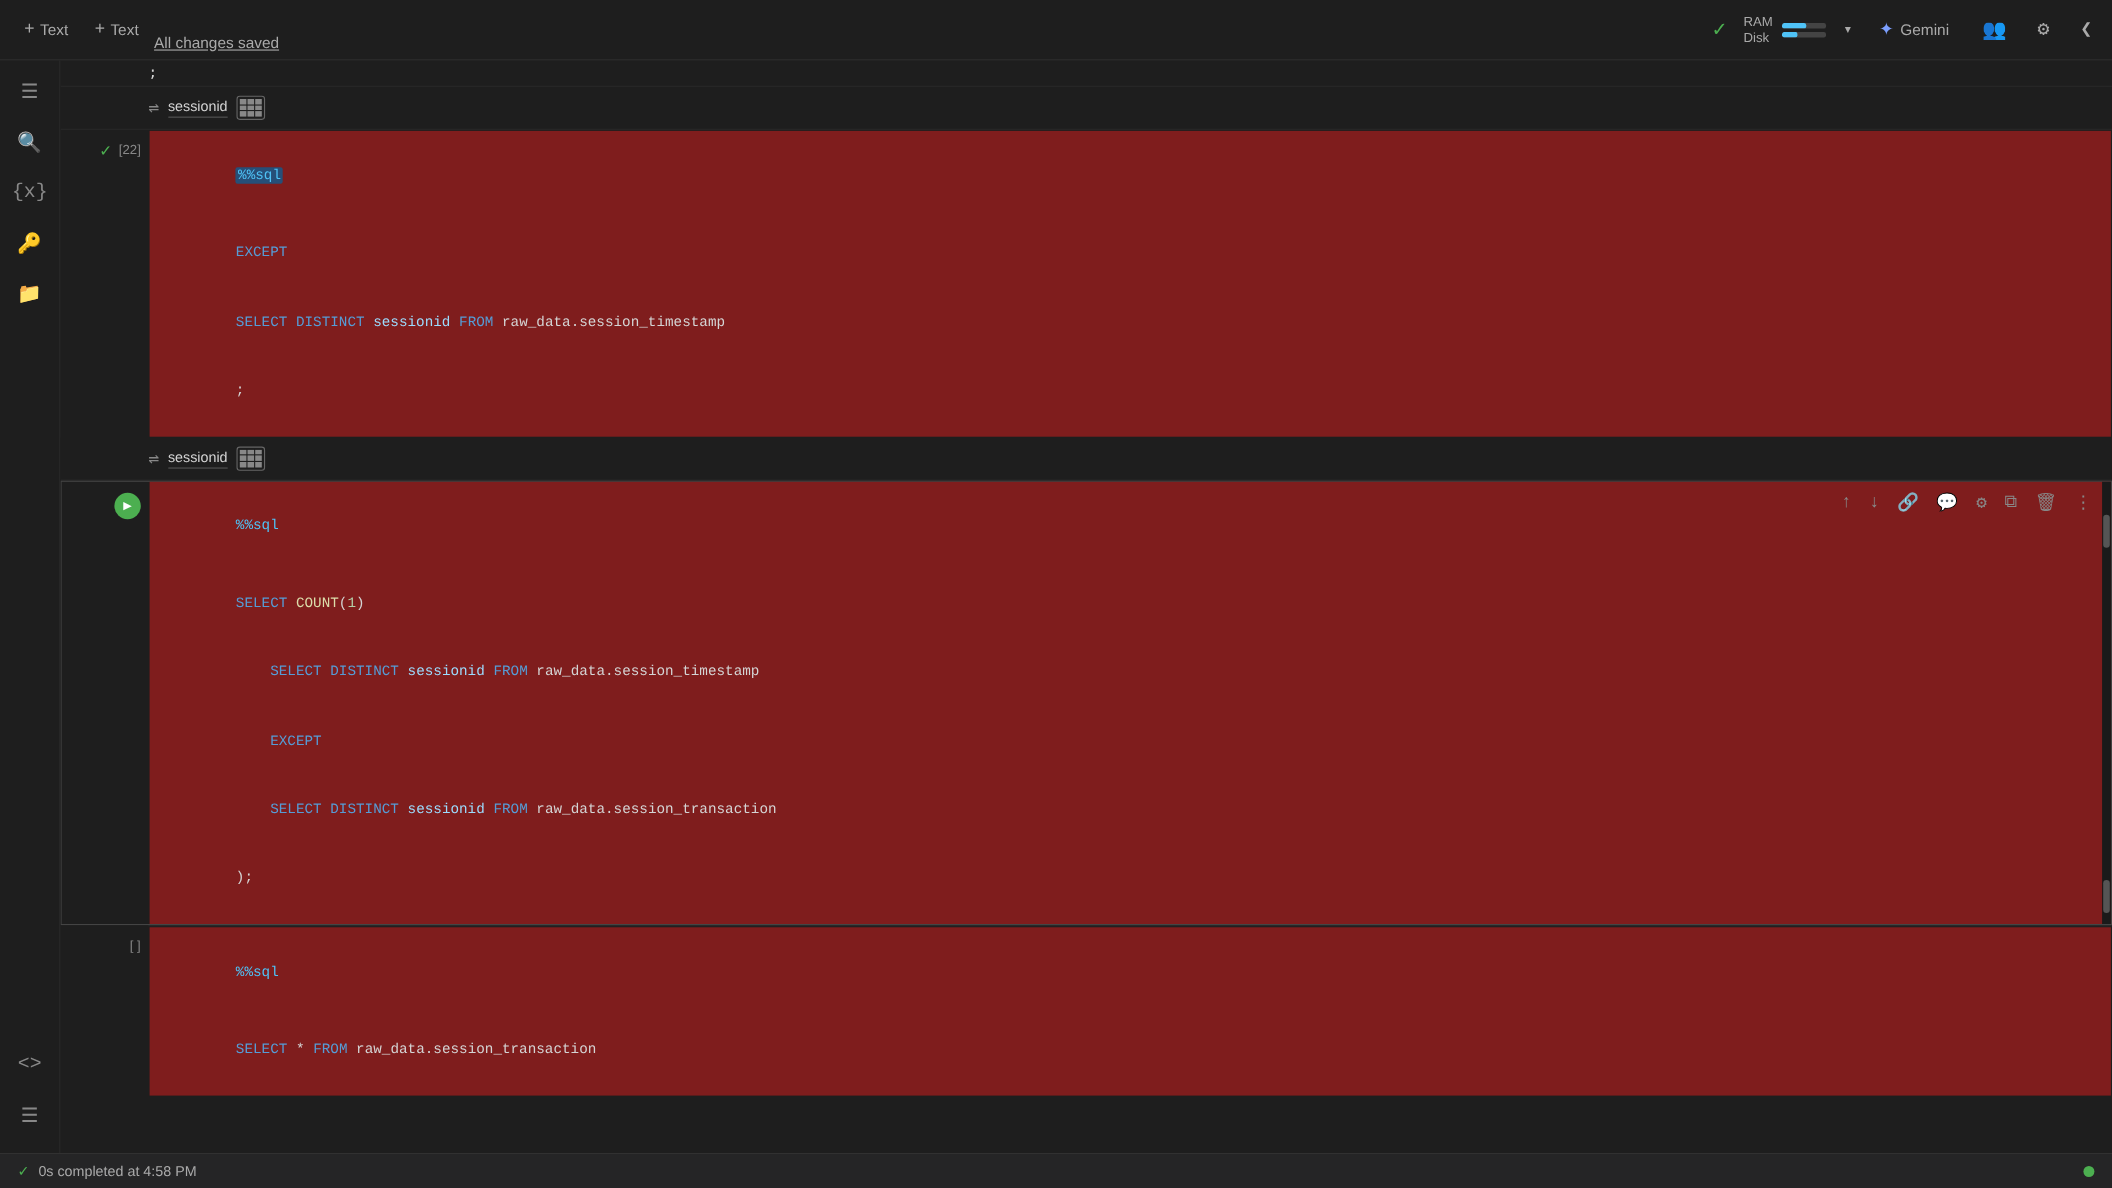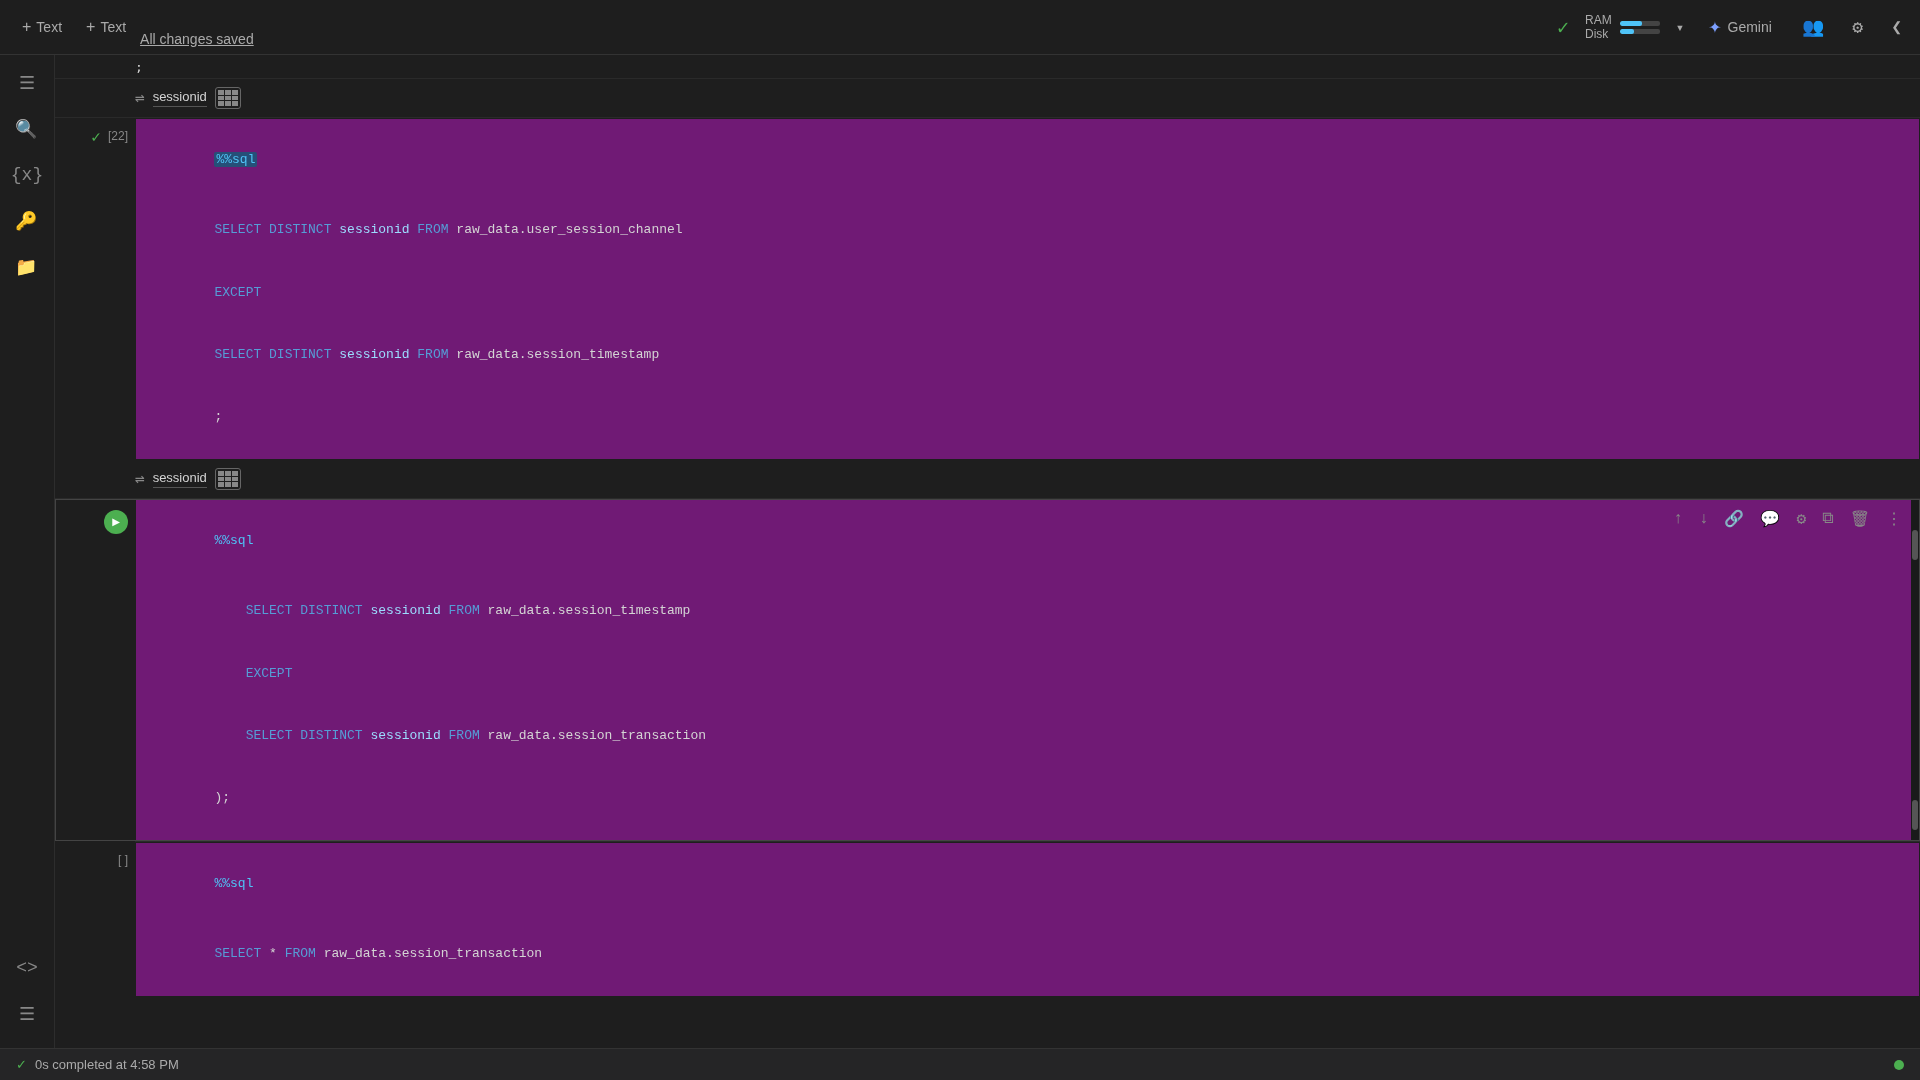--- a/index.html
+++ b/index.html
@@ -218,21 +218,21 @@
       color: #aaa;
       font-size: 10px;
       border: none;
     }
     .run-btn.active-run { background: #4caf50; color: white; }
 
     .cell-body {
       flex: 1;
       padding: 10px 16px;
       min-height: 60px;
-      background: #701a75;
+      background: #7f1d1d;
     }
 
     .magic-cmd {
       color: #4fc3f7;
       font-size: 13px;
       display: inline;
     }
     .magic-cmd.highlighted {
       background: #264f78;
       border-radius: 2px;
@@ -406,23 +406,20 @@
     <div class="cell-gutter">
       <span style="color:#4caf50; font-size:14px;">✓</span>
       <span class="cell-number">[22]</span>
     </div>
     <div class="cell-body">
       <div class="code-line">
         <span class="magic-cmd highlighted">%%sql</span>
       </div>
       <div style="height:8px"></div>
       <div class="code-line">
-        <span class="kw-select">SELECT</span><span> </span><span class="kw-distinct">DISTINCT</span><span> </span><span class="identifier">sessionid</span><span> </span><span class="kw-from">FROM</span><span> </span><span class="table-ref">raw_data.user_session_channel</span>
-      </div>
-      <div class="code-line">
         <span class="kw-except">EXCEPT</span>
       </div>
       <div class="code-line">
         <span class="kw-select">SELECT</span><span> </span><span class="kw-distinct">DISTINCT</span><span> </span><span class="identifier">sessionid</span><span> </span><span class="kw-from">FROM</span><span> </span><span class="table-ref">raw_data.session_timestamp</span>
       </div>
       <div class="code-line">
         <span class="punctuation">;</span>
       </div>
     </div>
   </div>
@@ -459,20 +456,23 @@
     </div>
     <div class="cell-gutter">
       <button class="run-btn active-run">▶</button>
     </div>
     <div class="cell-body">
       <div class="code-line">
         <span class="magic-cmd">%%sql</span>
       </div>
       <div style="height:8px"></div>
       <div class="code-line">
+        <span class="kw-select">SELECT</span><span> </span><span class="kw-count">COUNT</span><span class="punctuation">(</span><span class="number">1</span><span class="punctuation">)</span>
+      </div>
+      <div class="code-line">
         <span>    </span><span class="kw-select">SELECT</span><span> </span><span class="kw-distinct">DISTINCT</span><span> </span><span class="identifier">sessionid</span><span> </span><span class="kw-from">FROM</span><span> </span><span class="table-ref">raw_data.session_timestamp</span>
       </div>
       <div class="code-line">
         <span>    </span><span class="kw-except">EXCEPT</span>
       </div>
       <div class="code-line">
         <span>    </span><span class="kw-select">SELECT</span><span> </span><span class="kw-distinct">DISTINCT</span><span> </span><span class="identifier">sessionid</span><span> </span><span class="kw-from">FROM</span><span> </span><span class="table-ref">raw_data.session_transaction</span>
       </div>
       <div class="code-line">
         <span class="punctuation">);</span>

